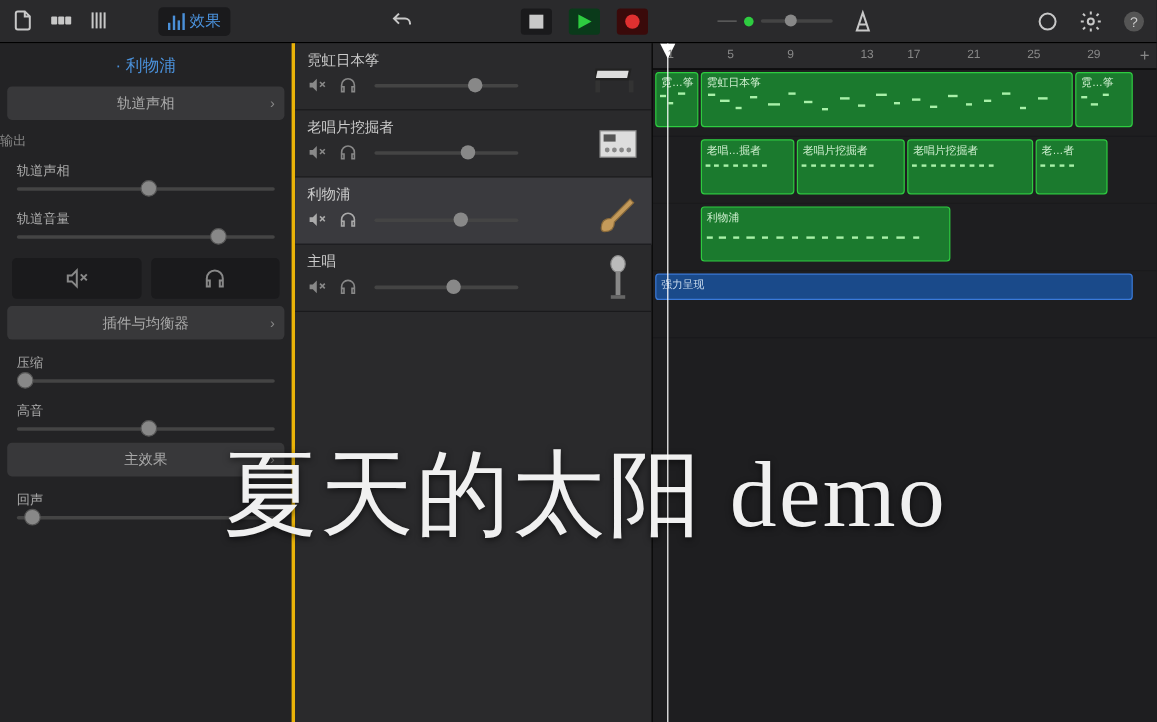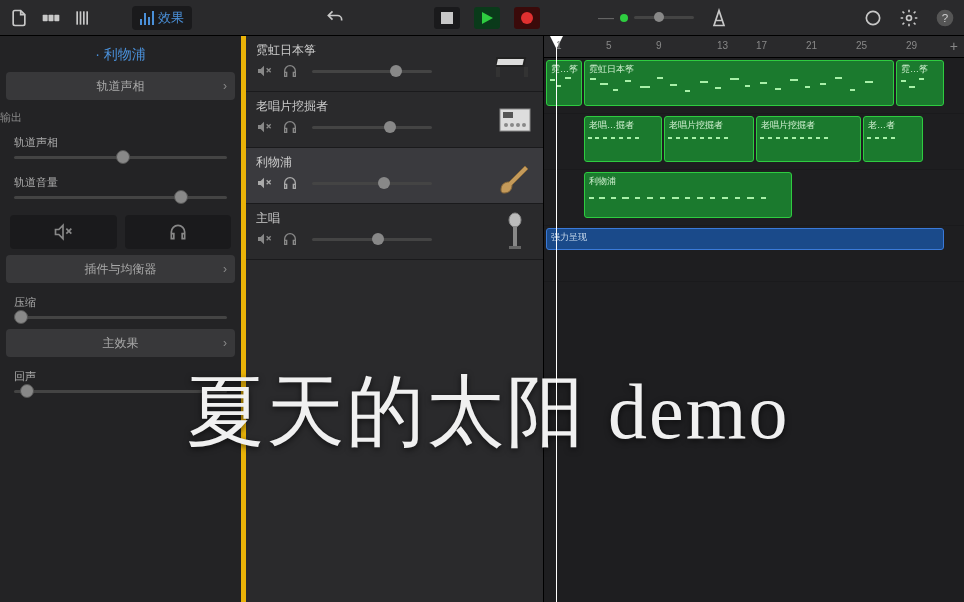--- a/index.html
+++ b/index.html
@@ -13,21 +13,21 @@
 }
 .topbar {
   height: 36px;
   background: #2a2a2c;
   border-bottom: 1px solid #000;
   display: flex;
   align-items: center;
   padding: 0 8px;
   gap: 4px;
 }
-.topbar .tb-left { display:flex; align-items:center; gap:10px; }
+.topbar .tb-left { display:flex; gap:10px; }
 .topbar .tb-center { flex:1; display:flex; align-items:center; justify-content:center; gap:14px; }
 .topbar .tb-right { display:flex; align-items:center; gap:14px; }
 .tb-icon { width:22px; height:22px; display:flex; align-items:center; justify-content:center; color:#c8c8c8; cursor:pointer; }
 .tb-icon svg { width:20px; height:20px; }
 .fx-btn {
   display:flex; align-items:center; gap:4px;
   background:#1a1a1c; border-radius:4px; padding:3px 8px;
   color:#4a90d9; font-size:13px;
 }
 .fx-btn .eq { display:flex; gap:2px; align-items:flex-end; height:14px; }
@@ -38,21 +38,21 @@
 }
 .play-btn { background:#0a3a1a; }
 .rec-btn { background:#3a0a0a; }
 .green-dot { width:8px; height:8px; background:#2ecc40; border-radius:50%; }
 .mini-slider { width:60px; height:3px; background:#444; border-radius:2px; position:relative; }
 .mini-slider .thumb { width:10px; height:10px; background:#888; border-radius:50%; position:absolute; top:-4px; left:20px; }
 
 .main { display:flex; height:566px; }
 .sidebar {
   width:246px; background:#232325; height:100%;
-  overflow:hidden; border-right:5px solid #eab308;
+  overflow:hidden; border-right:3px solid #eab308;
 }
 .track-name-hdr {
   text-align:center; padding:10px 0 8px;
   color:#4a90d9; font-size:14px;
 }
 .section-header {
   background:#38383a; height:28px;
   display:flex; align-items:center; justify-content:center;
   position:relative; font-size:12px; color:#aaa;
   margin:0 6px 6px; border-radius:4px;
@@ -252,20 +252,26 @@
       </div>
     </div>
     <div class="section-header">
       <span>插件与均衡器</span>
       <span class="chev">›</span>
     </div>
     <div class="param">
       <div class="param-label">压缩</div>
       <div class="h-slider">
           <div class="knob" style="left:0%"></div>
+        </div>
+    </div>
+    <div class="param">
+      <div class="param-label">高音</div>
+      <div class="h-slider">
+          <div class="knob" style="left:48%"></div>
         </div>
     </div>
     <div class="section-header">
       <span>主效果</span>
       <span class="chev">›</span>
     </div>
     <div class="param">
       <div class="param-label">回声</div>
       <div class="h-slider">
           <div class="knob" style="left:3%"></div>

